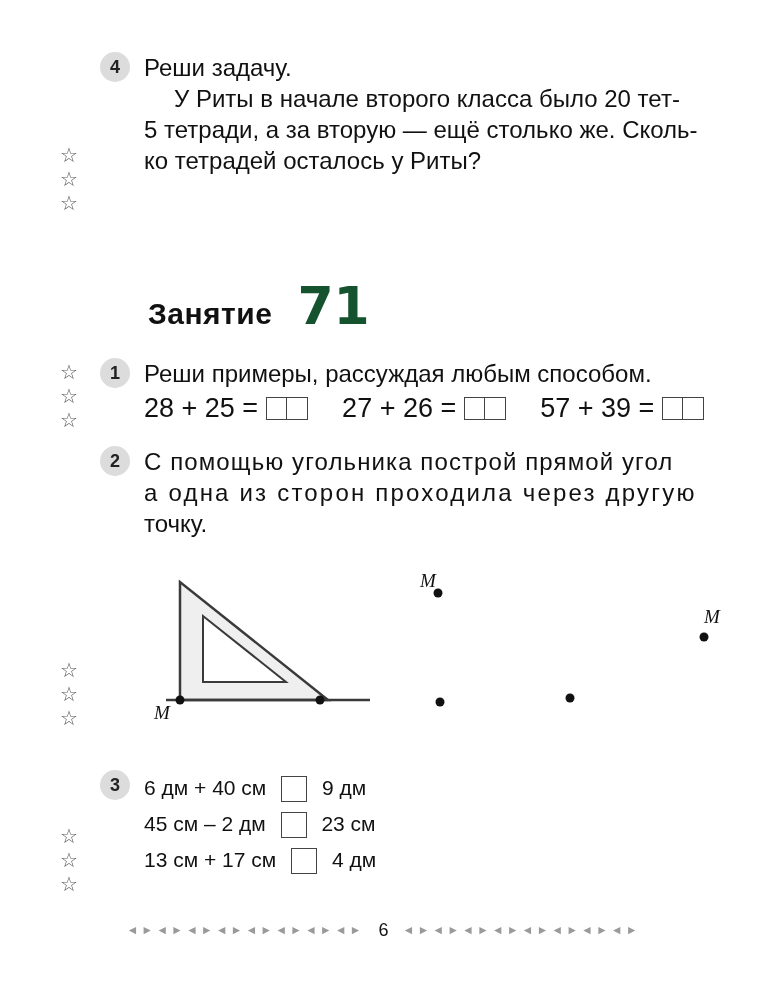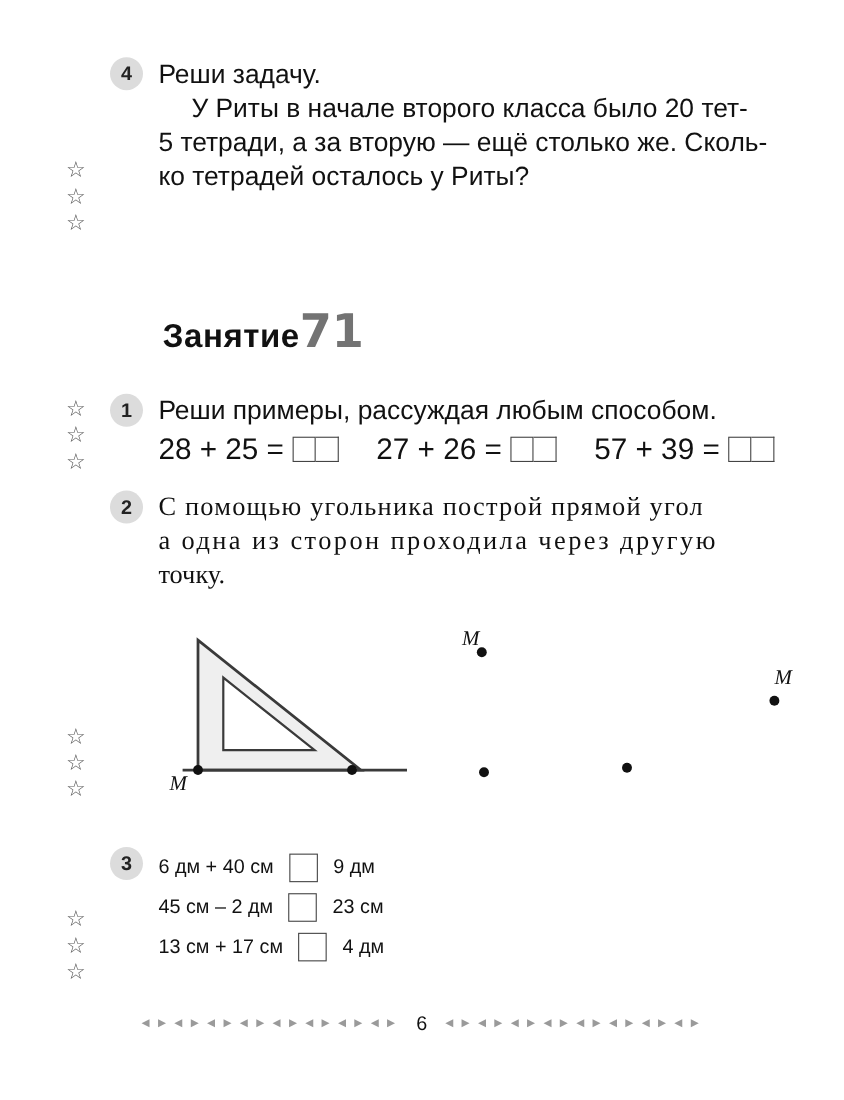--- a/index.html
+++ b/index.html
@@ -78,24 +78,24 @@
     display: flex;
     align-items: baseline;
   }
   .lesson-word {
     font-size: 30px;
     font-weight: bold;
     letter-spacing: 0.5px;
     color: #111;
   }
   .lesson-number {
-    font-size: 42px;
+    font-size: 52px;
     font-weight: bold;
-    color: #737373;
-    margin-left: 0;
+    color: #14532d;
+    margin-left: 25px;
     font-family: "DejaVu Sans", sans-serif;
   }
 
   
   .eqrow {
     display: flex;
     align-items: center;
     gap: 34px;
     margin-top: 4px;
   }
@@ -121,21 +121,21 @@
   .cmpbox {
     display: inline-block;
     width: 26px;
     height: 26px;
     border: 1.5px solid #444;
     box-sizing: border-box;
     vertical-align: middle;
     margin: 0 9px;
   }
   .cmp-line {
-    font-size: 18px;
+    font-size: 21px;
     line-height: 36px;
     color: #111;
     white-space: nowrap;
   }
 
   
   .figure {
     position: absolute;
     left: 148px;
     top: 560px;
@@ -234,21 +234,21 @@
   </div>
 
   <div class="stars" style="left:60px; top:362px;">
     <span class="star">☆</span>
     <span class="star">☆</span>
     <span class="star">☆</span>
   </div>
 
   <div class="exercise" style="left:100px; top:446px;">
     <div class="num-badge">2</div>
-    <div class="ex-body" style="width:595px;font-family:Liberation Serif, serif;">
+    <div class="ex-body" style="width:595px;">
       <div class="line just" style="letter-spacing:1.1px;">С помощью угольника построй прямой угол</div>
       <div class="line just" style="letter-spacing:2.2px;">а одна из сторон проходила через другую</div>
       <div class="line">точку.</div>
     </div>
   </div>
 
   <div class="figure">
     <svg width="600" height="180" viewBox="0 0 600 180">
 
       <polygon points="32,22 32,140 180,140" fill="#efefef" stroke="#3a3a3a" stroke-width="2.5"></polygon>

